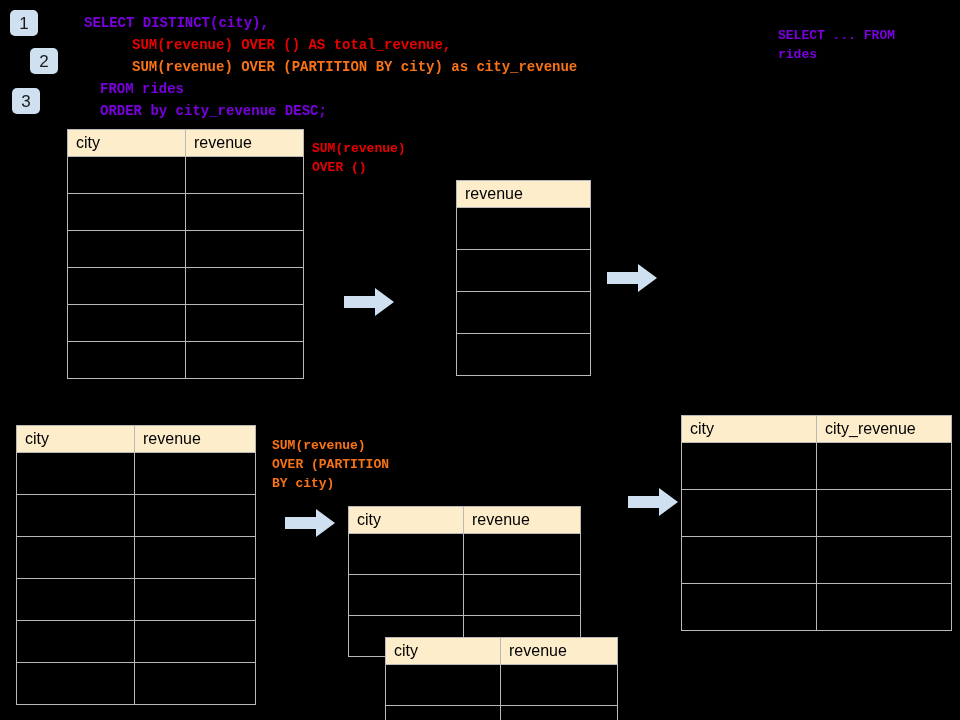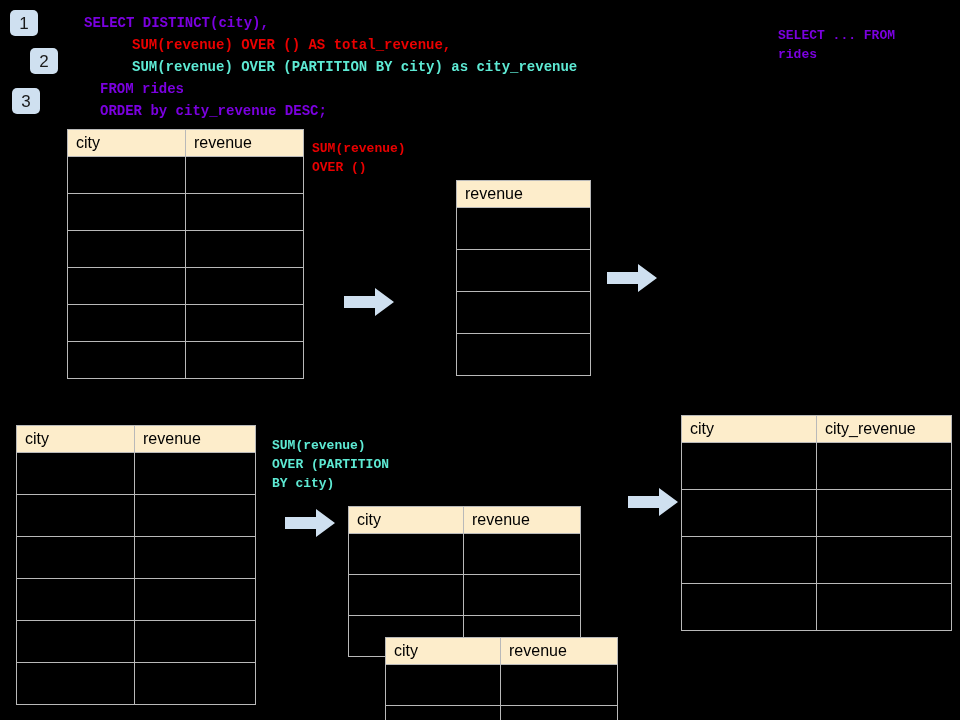--- a/index.html
+++ b/index.html
@@ -37,21 +37,21 @@
     font-family: "Liberation Mono", monospace;
     font-size: 14px;
     line-height: 22px;
     white-space: pre;
     font-weight: bold;
     letter-spacing: 0px;
   }
   .sql-line { white-space: pre; }
   .c-purple { color: #7b00e0; }
   .c-red    { color: #ea0000; }
-  .c-green  { color: #5eead4; }
+  .c-green  { color: #f97316; }
 
   .note {
     position: absolute;
     font-family: "Liberation Mono", monospace;
     font-size: 13px;
     line-height: 19px;
     font-weight: bold;
     white-space: pre;
   }
 

